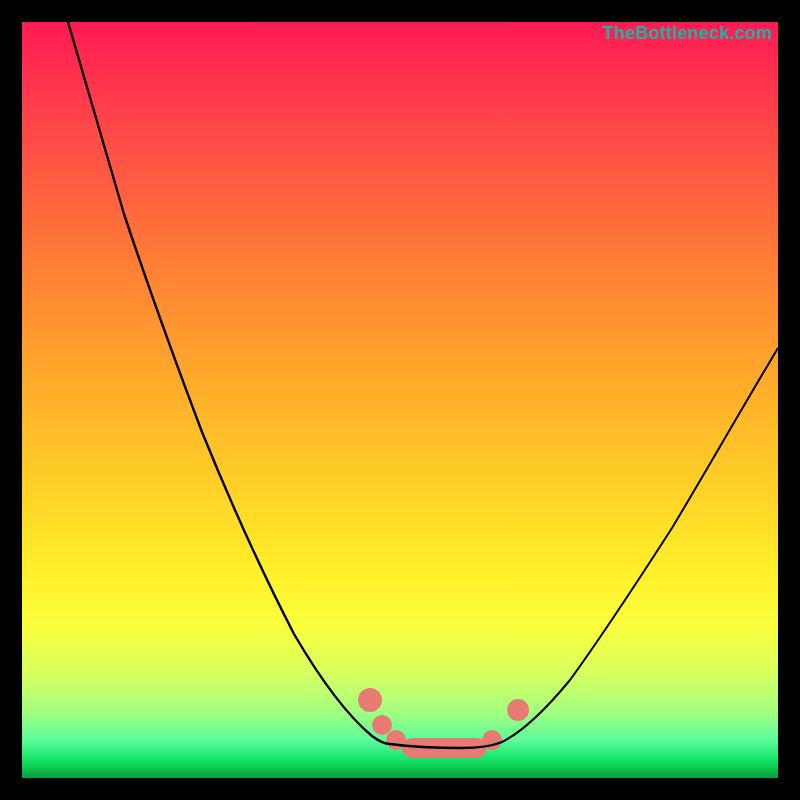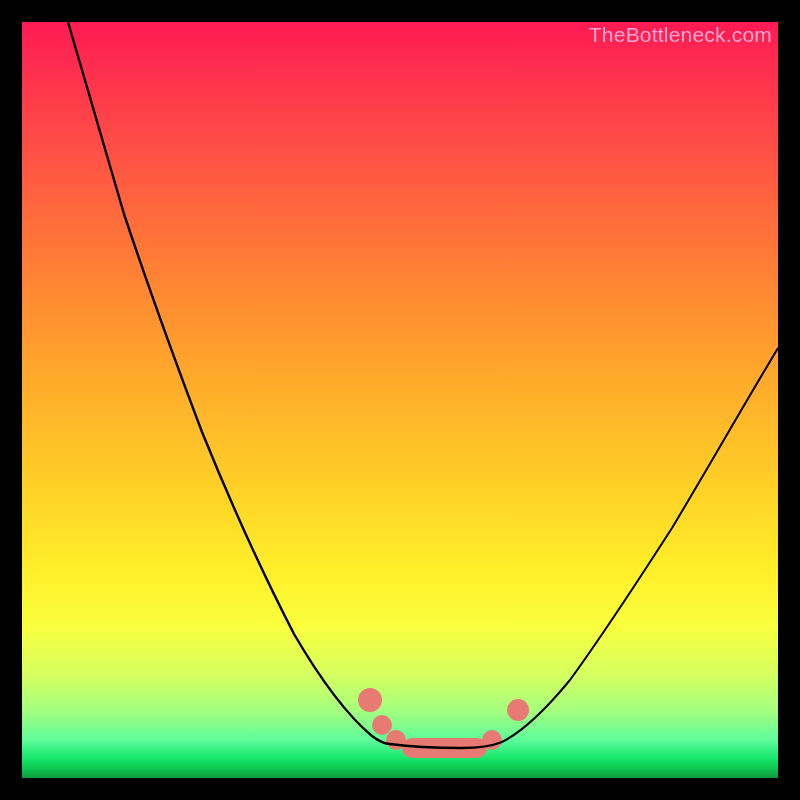--- a/index.html
+++ b/index.html
@@ -43,24 +43,24 @@
       #18e86e 97.3%,
       #0fd156 98.4%,
       #0cb447 99.2%,
       #0a9d3e 100%
     );
   }
   .watermark {
     position: absolute;
     top: 1px;
     right: 6px;
-    color: #f9a8d4;
-    font-size: 21px;
+    color: #14b8a6;
+    font-size: 18px;
     letter-spacing: 0.2px;
-    font-weight: 400;
+    font-weight: 700;
     user-select: none;
   }
   svg.curve {
     position: absolute;
     inset: 0;
   }
 </style>
 </head>
 <body>
 

